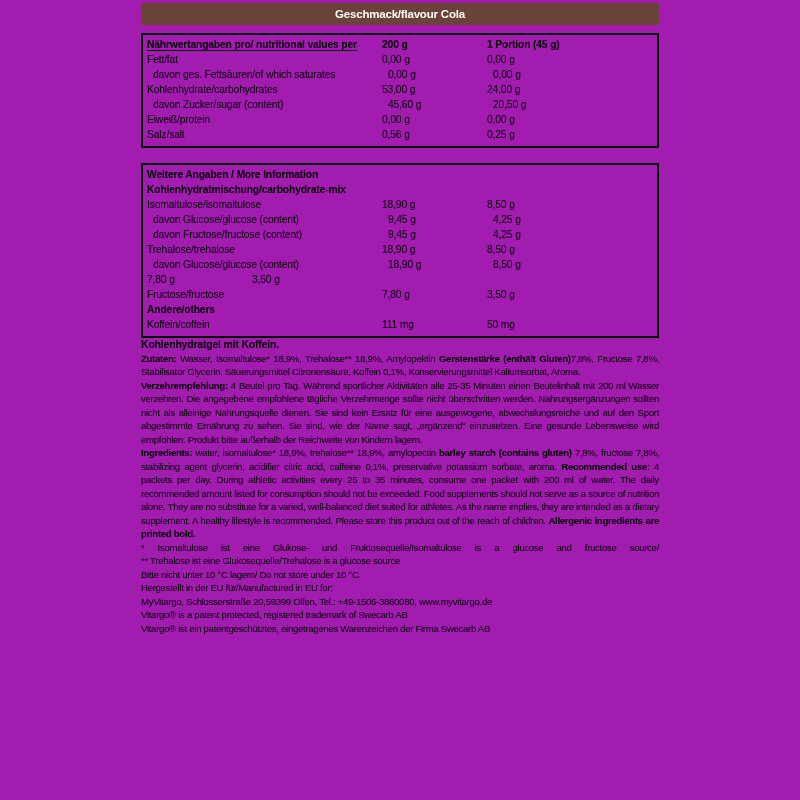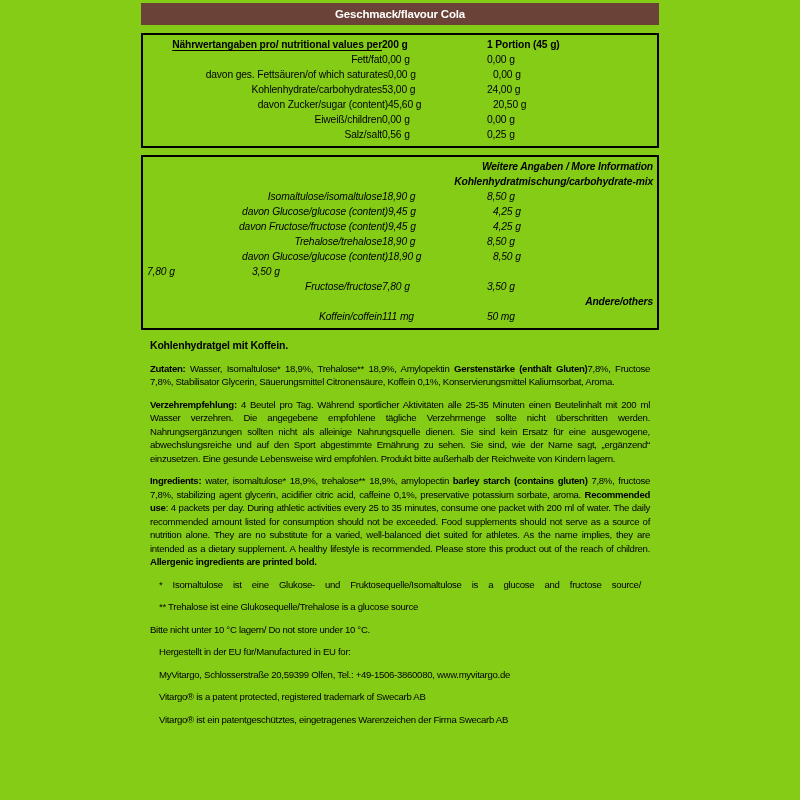--- a/index.html
+++ b/index.html
@@ -2,50 +2,50 @@
 <html><head>
 <meta charset="utf-8">
 <style>
   html,body { margin:0; padding:0; background:#ffffff; }
   body {
     width:800px; height:800px; overflow:hidden;
     font-family:"Liberation Sans", sans-serif;
     color:#000;
     -webkit-font-smoothing:antialiased;
   }
-  .page { position:relative; width:800px; height:800px; background:#84cc16; }
+  .page { position:relative; width:800px; height:800px; background:#a21caf; }
   .content { position:absolute; left:141px; top:0; width:518px; }
 
   
   .flavor-bar {
     margin-top:3px; height:22px; background:#6B4237; color:#fff;
     display:flex; align-items:center; justify-content:center;
     font-size:11.5px; font-weight:700; letter-spacing:-0.2px;
   }
 
   
   .ntable {
     border:2px solid #000; box-sizing:border-box;
     padding:2px 4px 4px 4px;
     font-size:10.3px; letter-spacing:-0.15px;
   }
   .t1 { margin-top:8px; }
-  .t2 { margin-top:7px;font-style:italic; }
+  .t2 { margin-top:15px; }
   .trow { display:flex; line-height:15px; white-space:nowrap; }
-  .c1 { width:235px;text-align:right; }
+  .c1 { width:235px; }
   .c2 { width:105px; }
   .c3 { flex:1; }
   .ind .c1 { padding-left:6px; }
   .b { font-weight:700; }
   .thead { font-weight:700; }
   .u { text-decoration:underline; text-underline-offset:2px; }
 
   
   .textcol { font-size:9.6px; line-height:13.5px; letter-spacing:-0.3px; }
-  .textcol p, .textcol div { margin:9px; }
+  .textcol p, .textcol div { margin:0; }
   .just { text-align:justify; }
   .title-line { font-size:10.5px; font-weight:700; letter-spacing:-0.2px; }
   .mt-de-title { margin-top:8px; }
   .mt-zutaten { margin-top:15px; }
   .mt-usage { margin-top:2px; }
   .mt-en-title { margin-top:10px; }
   .mt-ingredients { margin-top:13px; }
   .mt-footnote { margin-top:13px; }
   .jlast { text-align:justify; text-align-last:justify; }
   .mt-storage { margin-top:18px; }
@@ -82,21 +82,21 @@
         <span class="c1">Kohlenhydrate/carbohydrates</span>
         <span class="c2">53,00 g</span>
         <span class="c3">24,00 g</span>
       </div>
       <div class="trow ind">
         <span class="c1">davon Zucker/sugar (content)</span>
         <span class="c2">45,60 g</span>
         <span class="c3">20,50 g</span>
       </div>
       <div class="trow">
-        <span class="c1">Eiweiß/children</span>
+        <span class="c1">Eiweiß/protein</span>
         <span class="c2">0,00 g</span>
         <span class="c3">0,00 g</span>
       </div>
       <div class="trow">
         <span class="c1">Salz/salt</span>
         <span class="c2">0,56 g</span>
         <span class="c3">0,25 g</span>
       </div>
     </div>
 

